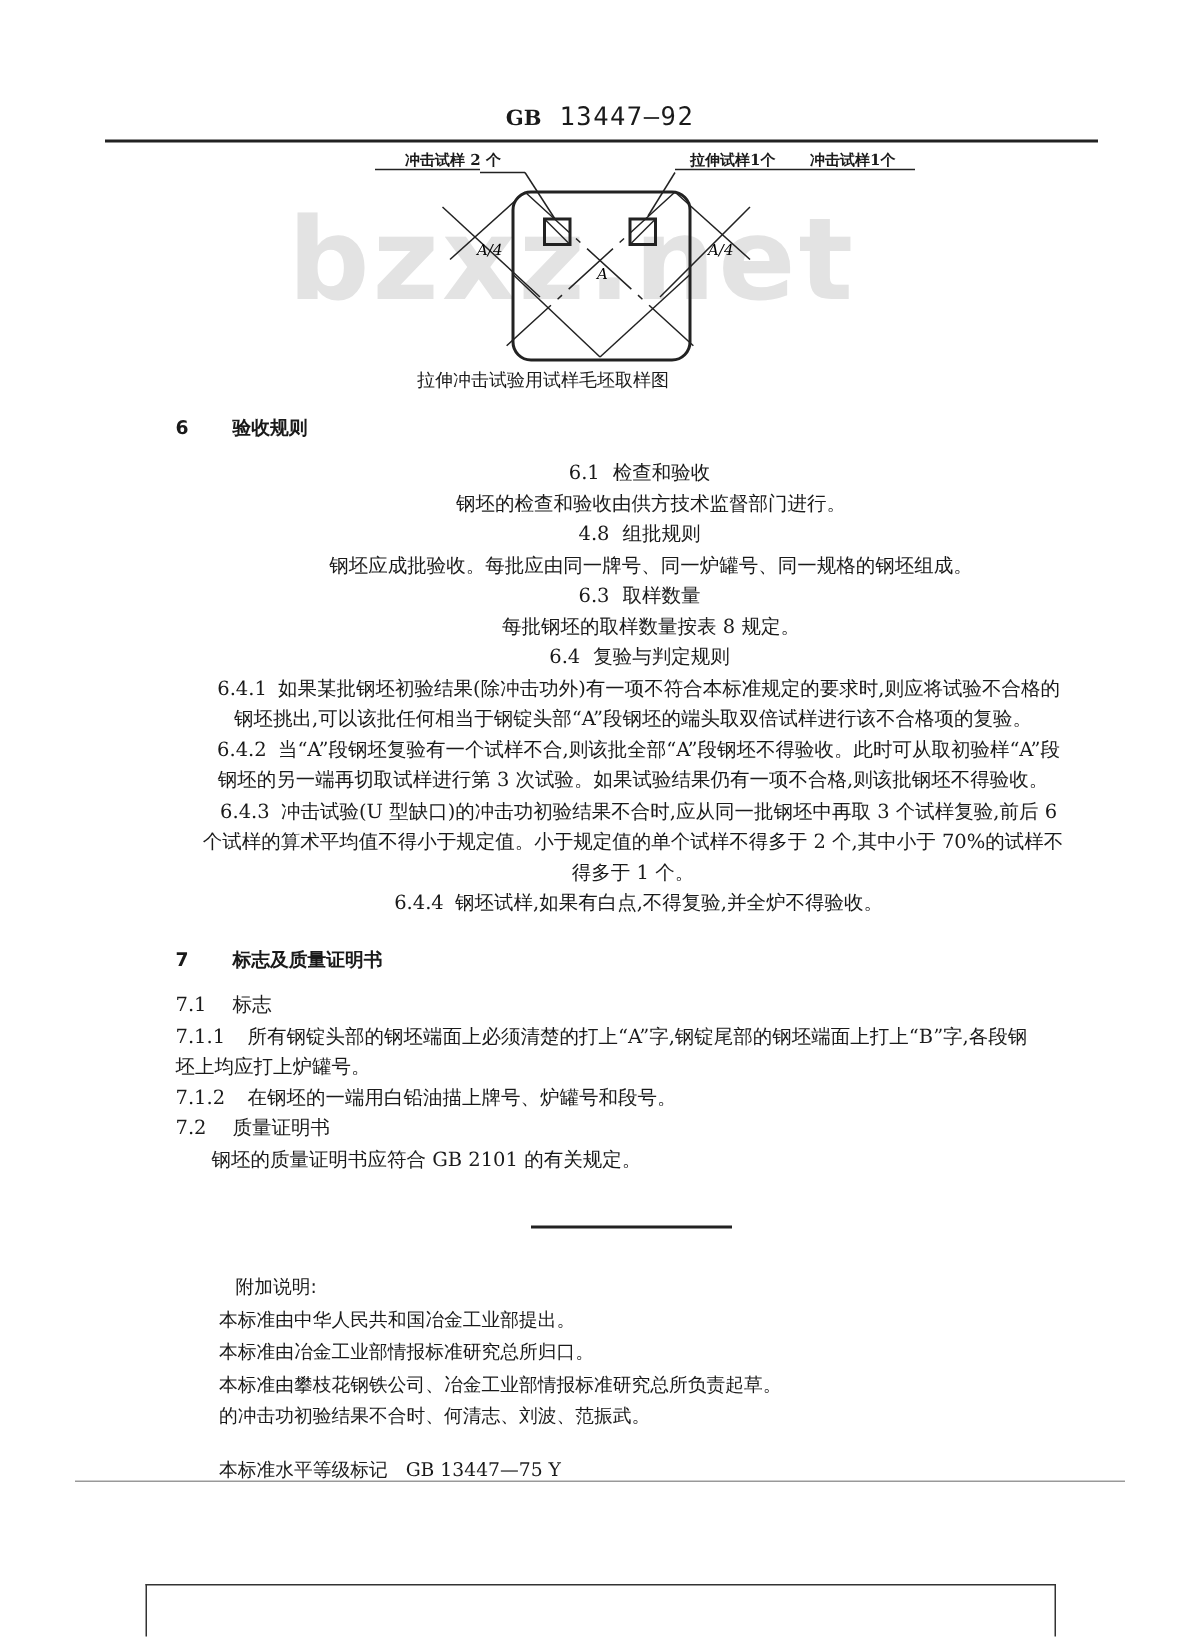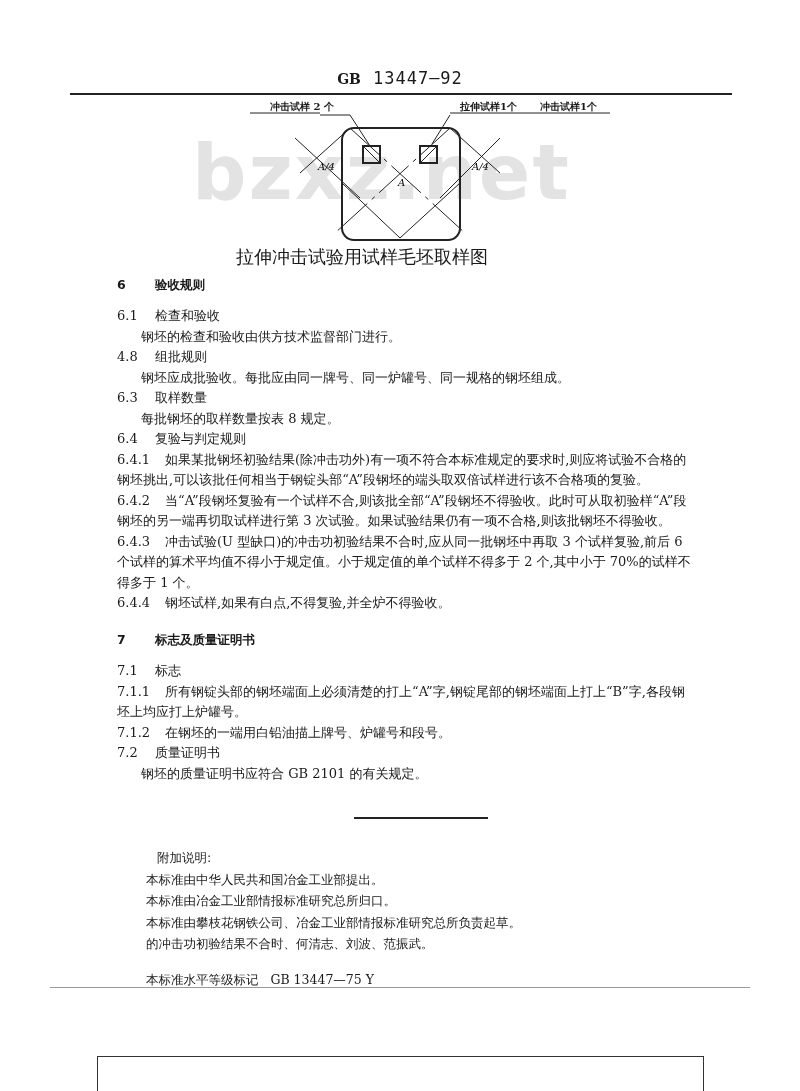--- a/index.html
+++ b/index.html
@@ -7,21 +7,21 @@
          font-family:"DejaVu Serif", "Liberation Serif", serif; color:#1a1a1a; }
   .hdr-code { position:absolute; top:68px; left:0; width:800px; text-align:center;
               font-family:"DejaVu Sans Mono","Liberation Mono",monospace; font-size:17px; letter-spacing:1px; }
   .hdr-code .gb { font-family:"DejaVu Serif",serif; font-weight:bold; font-size:14px; letter-spacing:0; margin-right:12px; }
   .hdr-rule { position:absolute; top:93px; left:70px; width:662px; height:2px; background:#222; }
   .watermark { position:absolute; top:128px; left:192px; width:400px; 
                font-family:"DejaVu Sans","Liberation Sans",sans-serif; font-weight:bold;
                font-size:76px; color:#e3e3e3; letter-spacing:2px; z-index:0; }
   .figure { position:absolute; top:98px; left:250px; width:380px; height:150px; z-index:1; }
   .fig-label { position:absolute; font-size:10px; font-weight:bold; white-space:nowrap; }
-  .fig-caption { position:absolute; top:245px; left:0; width:724px; text-align:center; font-size:18px; z-index:1;font-family:Liberation Serif, serif; }
+  .fig-caption { position:absolute; top:245px; left:0; width:724px; text-align:center; font-size:12px; z-index:1;font-family:Liberation Serif, serif; }
   .content { position:absolute; left:117px; width:610px; font-size:13px; line-height:20.5px; z-index:1; }
   .line { white-space:nowrap; }
   .h1 { font-weight:bold; font-family:"DejaVu Sans","Liberation Sans",sans-serif; font-size:12.5px; }
   .num { display:inline-block; min-width:38px; }
   .num.long { min-width:48px; }
   .indent { padding-left:24px; }
   .sep-short { position:absolute; top:817px; left:354px; width:134px; height:1.5px; background:#222; }
   .notes { position:absolute; left:146px; top:847px; font-size:12.5px; line-height:21.5px; z-index:1; }
   .notes .title { font-weight:normal; font-family:"DejaVu Sans","Liberation Sans",sans-serif;margin-left:11px; }
   .level { position:absolute; left:146px; top:972px; font-size:12.5px; }
@@ -70,21 +70,21 @@
   <span class="fig-label" style="left:20px; top:2px;">冲击试样 2 个</span>
   <span class="fig-label" style="left:210px; top:2px;">拉伸试样1个</span>
   <span class="fig-label" style="left:290px; top:2px;">冲击试样1个</span>
 </div>
 <div class="fig-caption">拉伸冲击试验用试样毛坯取样图</div>
 
 <div class="content" style="top:275px;">
   <div class="line h1"><span class="num">6</span><span>验收规则</span></div>
 </div>
 
-<div class="content" style="top:306px;">
+<div class="content" style="top:306px;text-align:center;">
   <div class="line"><span class="num">6.1</span><span>检查和验收</span></div>
   <div class="line indent">钢坯的检查和验收由供方技术监督部门进行。</div>
   <div class="line"><span class="num">4.8</span><span>组批规则</span></div>
   <div class="line indent">钢坯应成批验收。每批应由同一牌号、同一炉罐号、同一规格的钢坯组成。</div>
   <div class="line"><span class="num">6.3</span><span>取样数量</span></div>
   <div class="line indent">每批钢坯的取样数量按表 8 规定。</div>
   <div class="line"><span class="num">6.4</span><span>复验与判定规则</span></div>
 
   <div class="line"><span class="num long">6.4.1</span><span>如果某批钢坯初验结果(除冲击功外)有一项不符合本标准规定的要求时,则应将试验不合格的</span></div>
   <div class="line">钢坯挑出,可以该批任何相当于钢锭头部“A”段钢坯的端头取双倍试样进行该不合格项的复验。</div>

